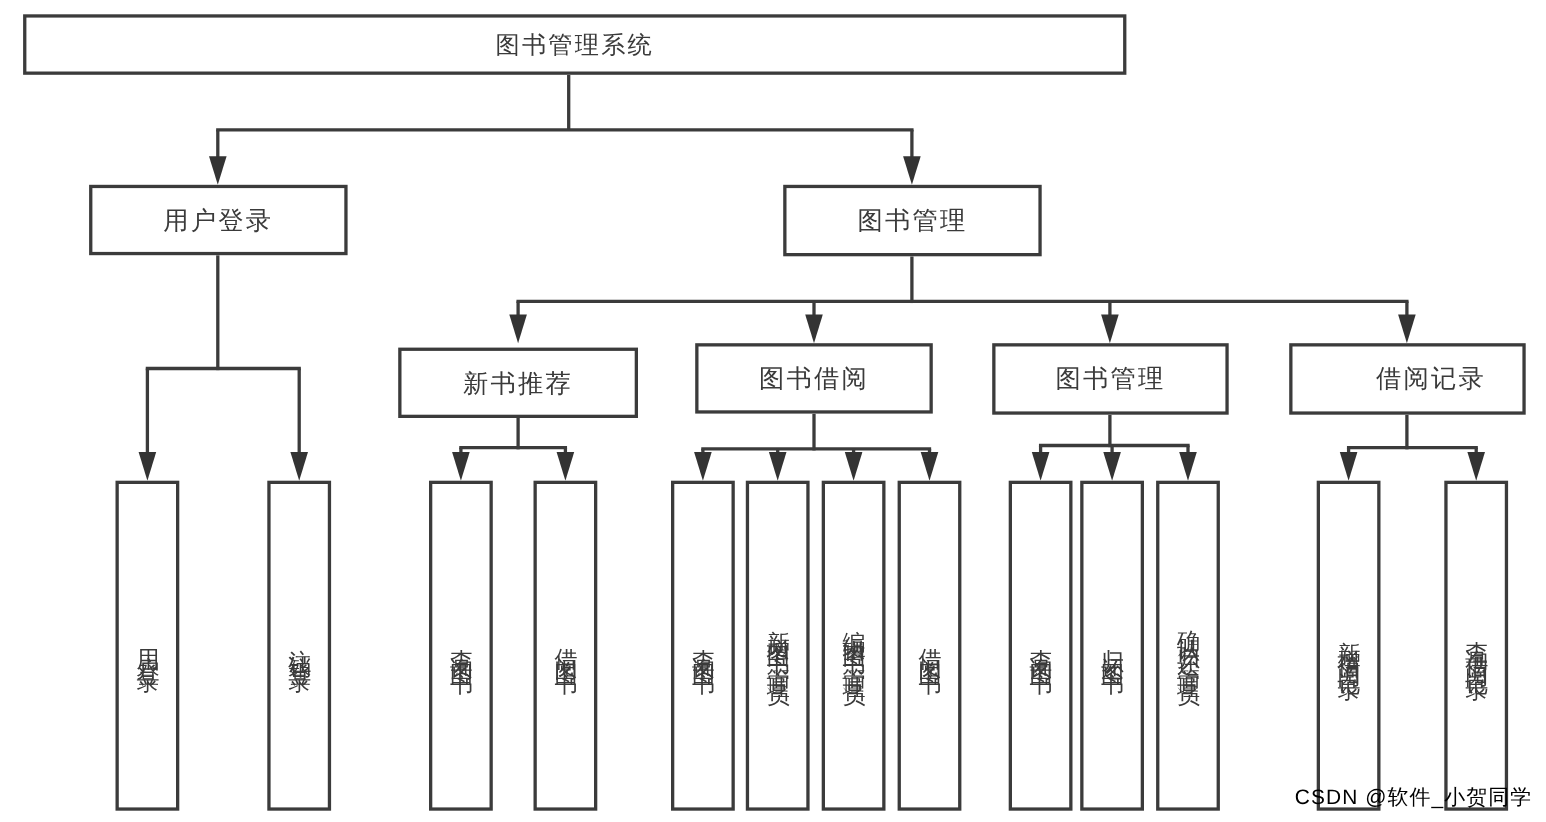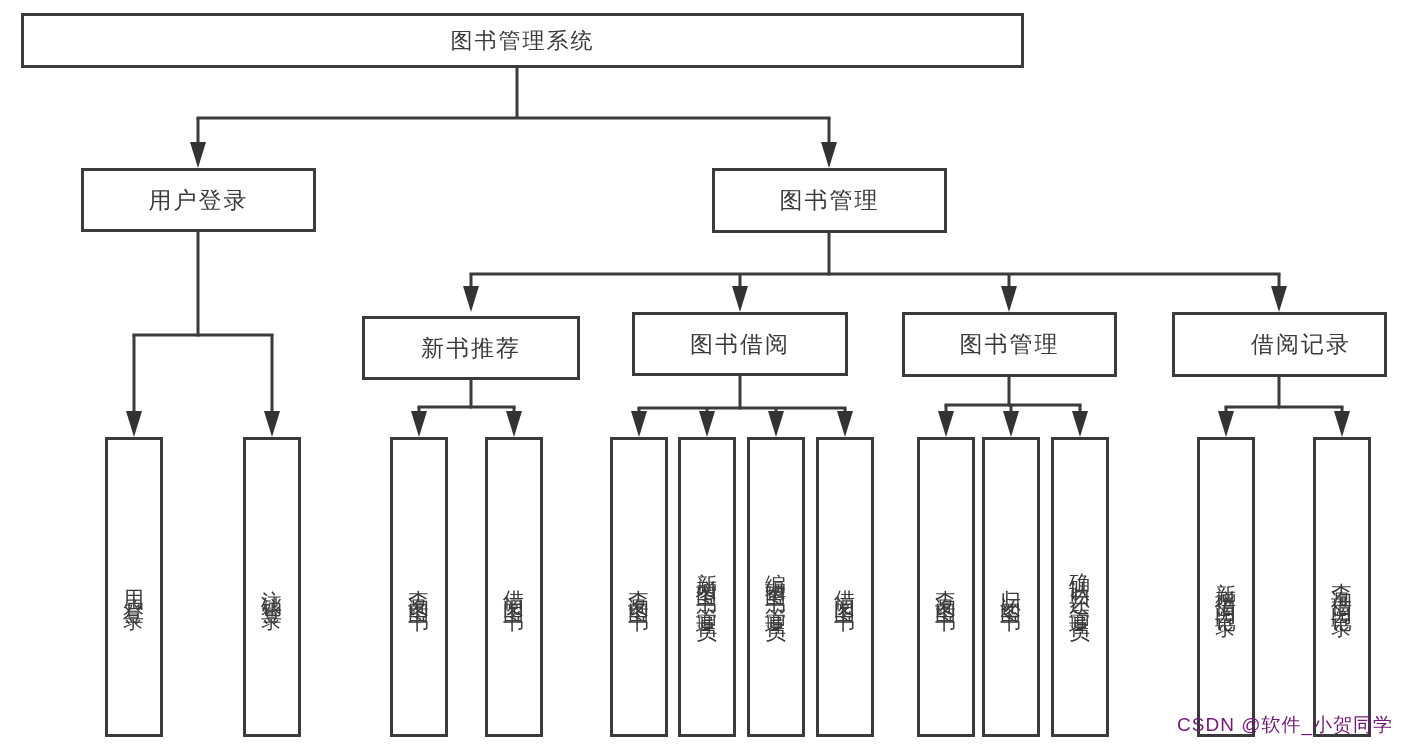--- a/index.html
+++ b/index.html
@@ -33,21 +33,21 @@
     writing-mode:vertical-rl;
     text-orientation:mixed;
     font-size:21px;
     letter-spacing:7px;
     line-height:1;
   }
   .watermark{
     position:absolute;
     right:12px;bottom:9px;
     font-size:19px;
-    color:#701a75;
+    color:#000000;
     letter-spacing:1px;
     white-space:nowrap;
   }
 </style>
 </head>
 <body>
 
 <div class="canvas">
 
   <svg class="wires" viewBox="0 0 1405 747" xmlns="http://www.w3.org/2000/svg">

